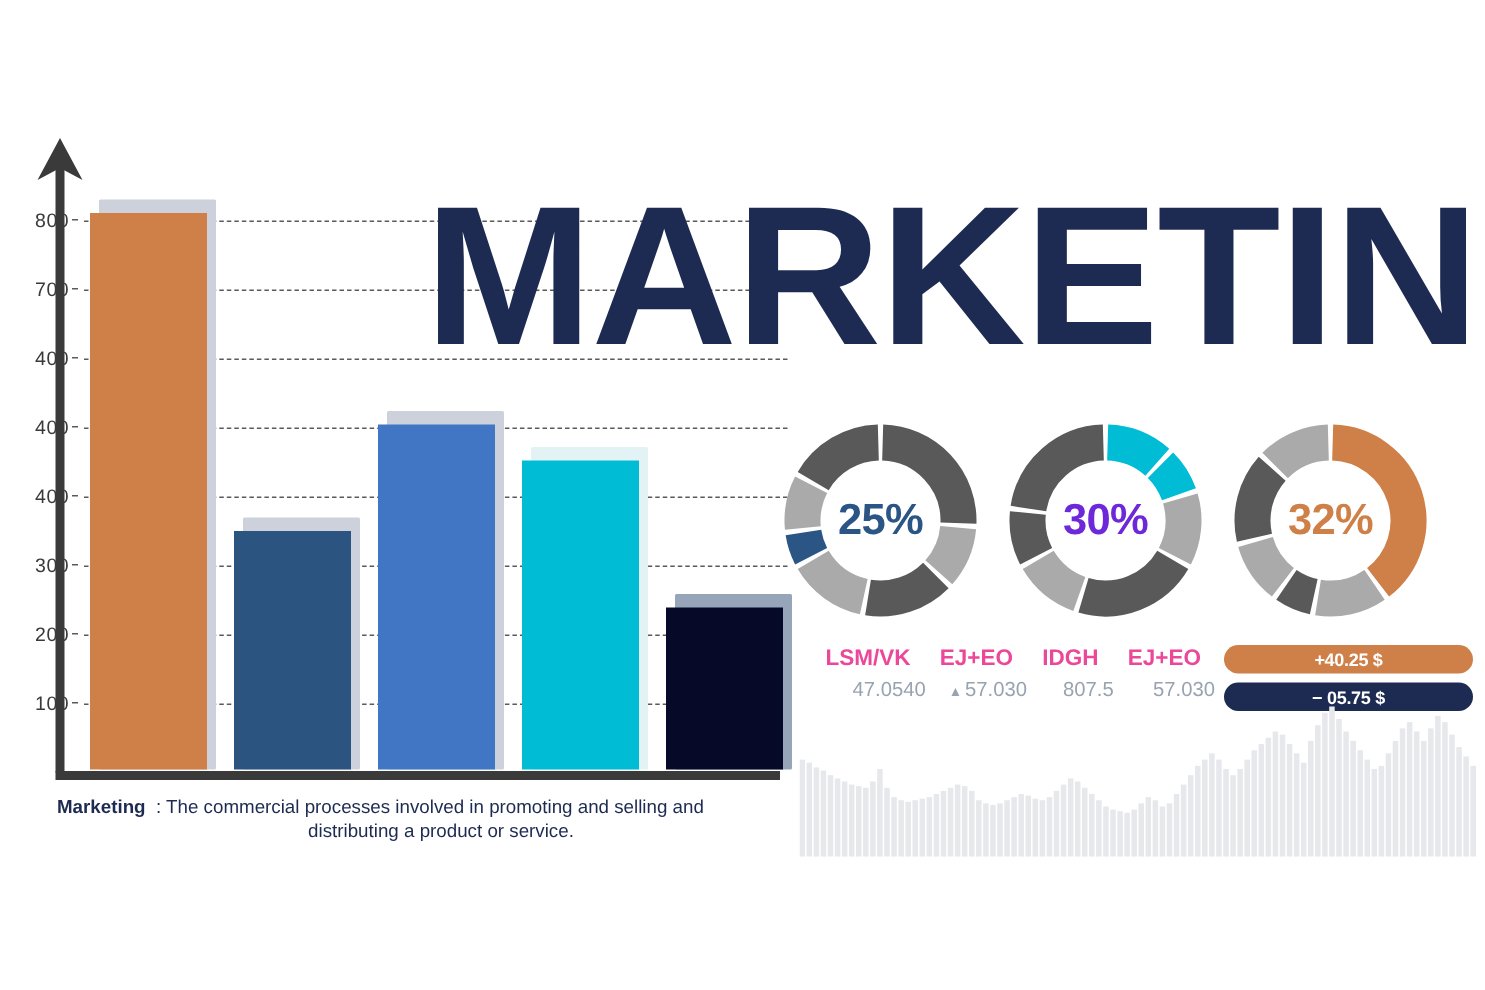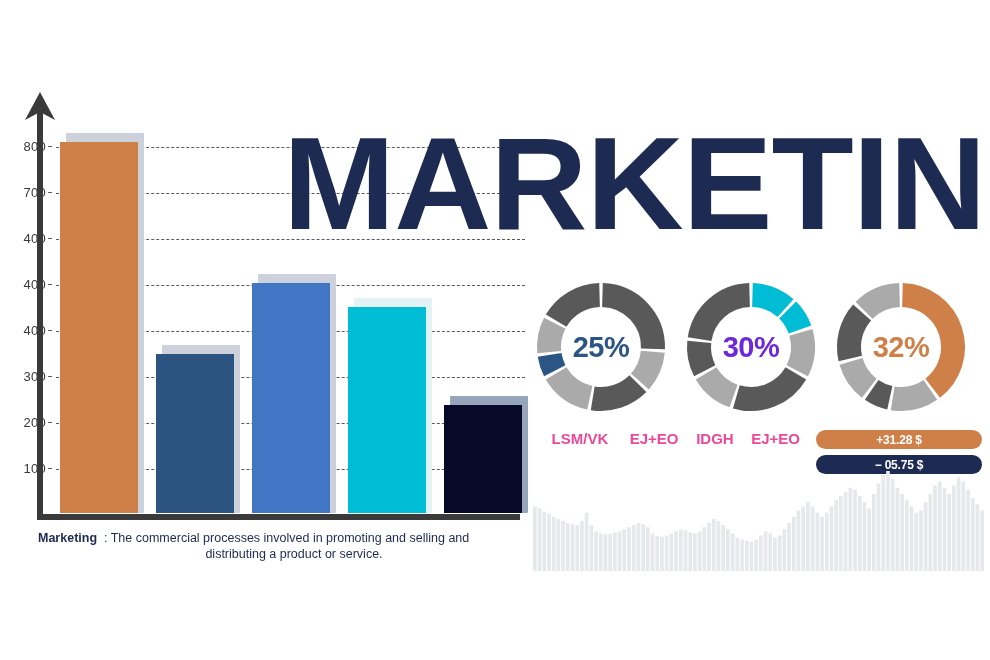--- a/index.html
+++ b/index.html
@@ -97,21 +97,21 @@
     letter-spacing: -1px;
     color: #1d2b52;
     transform: scaleX(1.02);
     transform-origin: left top;
     white-space: nowrap;
   }
 
   
   #donuts {
     position: absolute;
-    left: 532px;
+    left: 518px;
     top: 278px;
     width: 452px;
     height: 140px;
   }
   .donut {
     position: absolute;
     top: 0;
     width: 138px;
     height: 138px;
   }
@@ -323,25 +323,31 @@
 <table id="stats-table">
   <thead>
     <tr id="stats-head-row">
         <th>LSM/VK</th>
         <th>EJ+EO</th>
         <th>IDGH</th>
         <th>EJ+EO</th>
       </tr>
   </thead>
   <tbody id="stats-body">
+      <tr>
+        <td><span class="tri blank">▲</span><span>47.0540</span></td>
+        <td><span class="tri">▲</span><span>57.030</span></td>
+        <td><span class="tri blank">▲</span><span>807.5</span></td>
+        <td><span class="tri blank">▲</span><span>57.030</span></td>
+      </tr>
     </tbody>
 </table>
 
 <div id="pills">
-    <div class="pill" style="background: rgb(207, 128, 72);">+31.28 $</div>
+    <div class="pill" style="background: rgb(207, 128, 72);">+40.25 $</div>
     <div class="pill" style="background: rgb(29, 43, 82);">− 05.75 $</div>
   </div>
 
 <div id="sparkline"><svg width="452" height="105">
       <rect x="0.00" y="38.42" width="3.67" height="64.58" fill="#e6e8ec"></rect>
       <rect x="4.71" y="40.50" width="3.67" height="62.50" fill="#e6e8ec"></rect>
       <rect x="9.42" y="43.63" width="3.67" height="59.38" fill="#e6e8ec"></rect>
       <rect x="14.13" y="45.71" width="3.67" height="57.29" fill="#e6e8ec"></rect>
       <rect x="18.83" y="48.83" width="3.67" height="54.17" fill="#e6e8ec"></rect>
       <rect x="23.54" y="50.92" width="3.67" height="52.08" fill="#e6e8ec"></rect>

